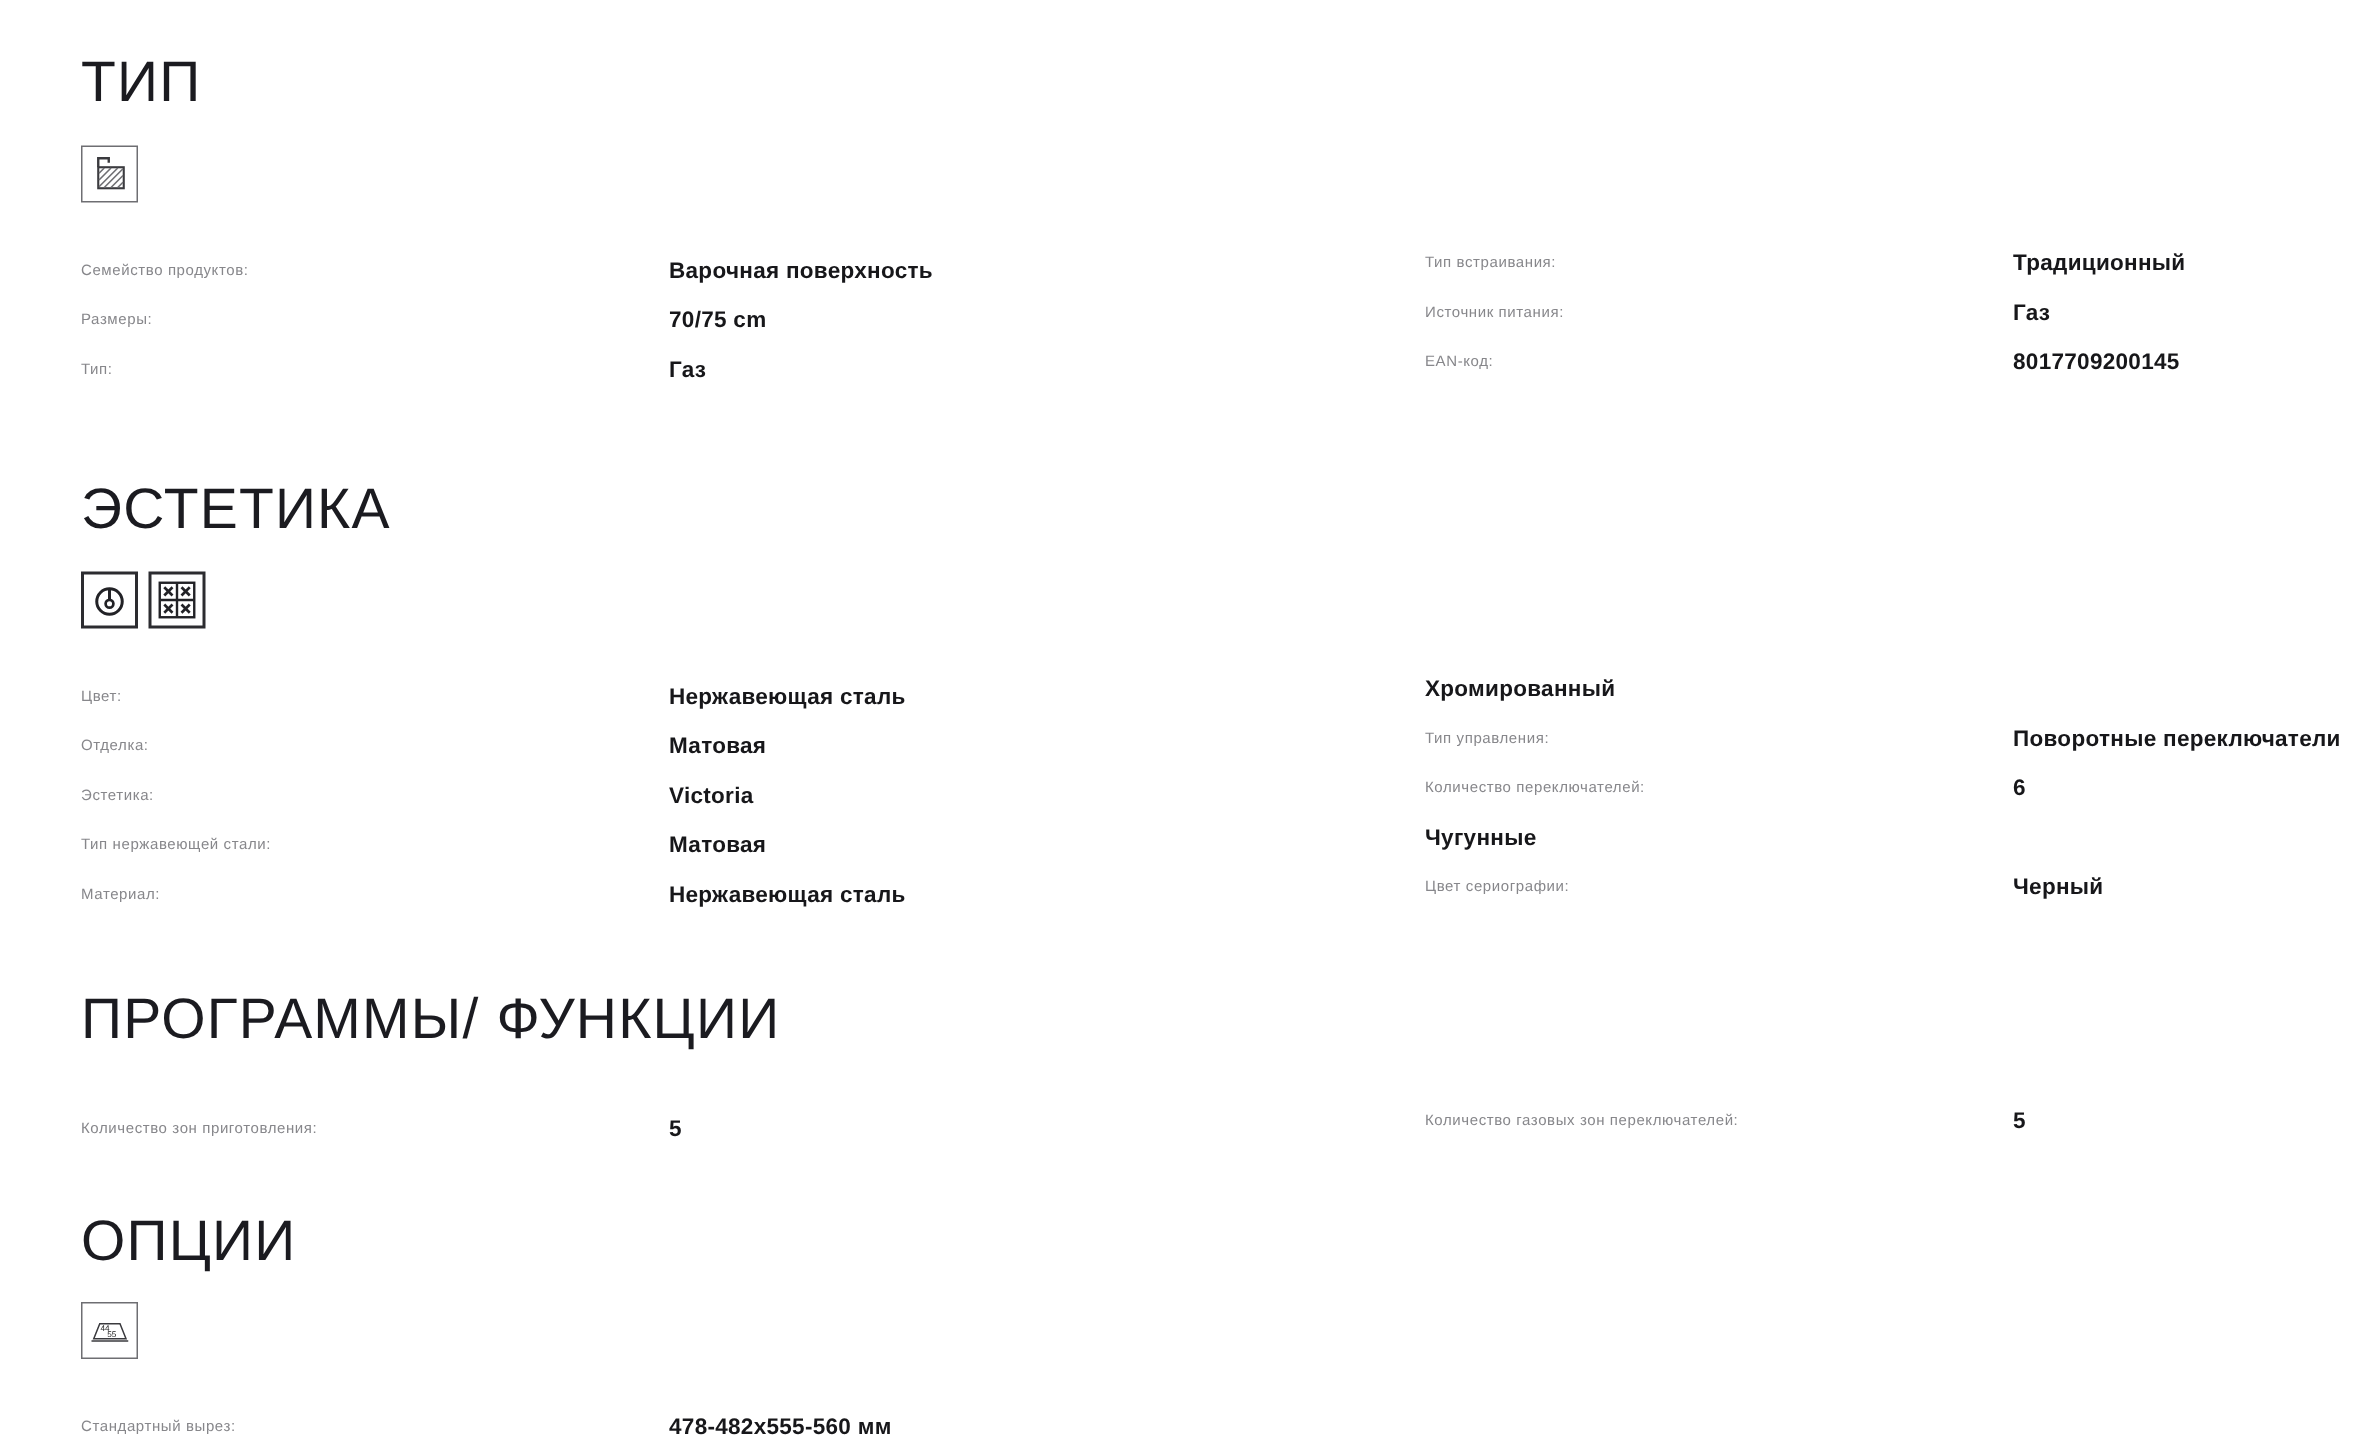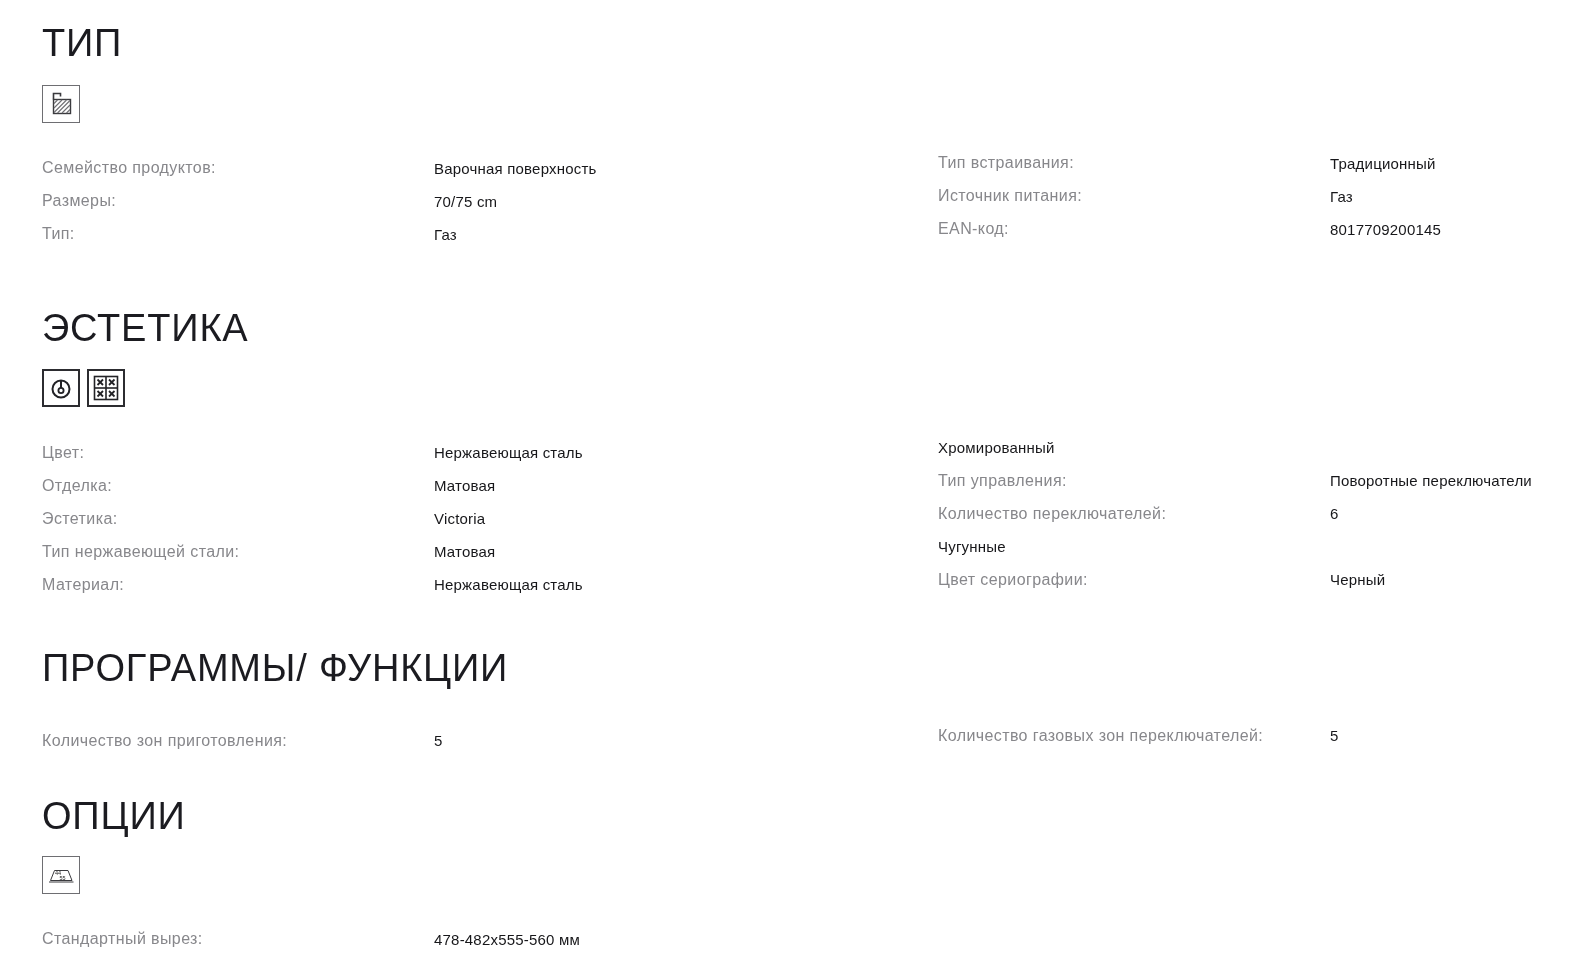--- a/index.html
+++ b/index.html
@@ -9,21 +9,21 @@
     width: 1574px;
     height: 963px;
     overflow: hidden;
     font-family: "Liberation Sans", "DejaVu Sans", sans-serif;
   }
   .page {
     box-sizing: border-box;
     width: 1574px;
     padding: 22px 10px 0 42px;
   }
-  section { margin: 0; }
+  section { margin: 12px; }
   .section-title {
     margin: 0;
     font-size: 38px;
     font-weight: 300;
     letter-spacing: 0.8px;
     line-height: 1.15;
     color: #1b1b20;
     text-transform: uppercase;
   }
   .icon-row {
@@ -53,27 +53,27 @@
   .col-left  { width: 896px; flex: none; padding-top: 5px; }
   .col-right { flex: 1; min-width: 0; }
   .spec-row {
     display: flex;
     align-items: center;
     height: 33px;
   }
   .spec-label {
     flex: none;
     width: 392px;
-    font-size: 16px;
+    font-size: 10px;
     letter-spacing: 0.4px;
     color: #87878b;
   }
   .spec-value {
     font-size: 15px;
-    font-weight: 400;
+    font-weight: 700;
     color: #17171a;
     letter-spacing: 0.2px;
     white-space: nowrap;
   }
   .sect-esthetics  { margin-top: 56px; }
   .sect-programs   { margin-top: 46px; }
   .sect-options    { margin-top: 38px; }
   svg { display: block; }
 </style>
 </head>

